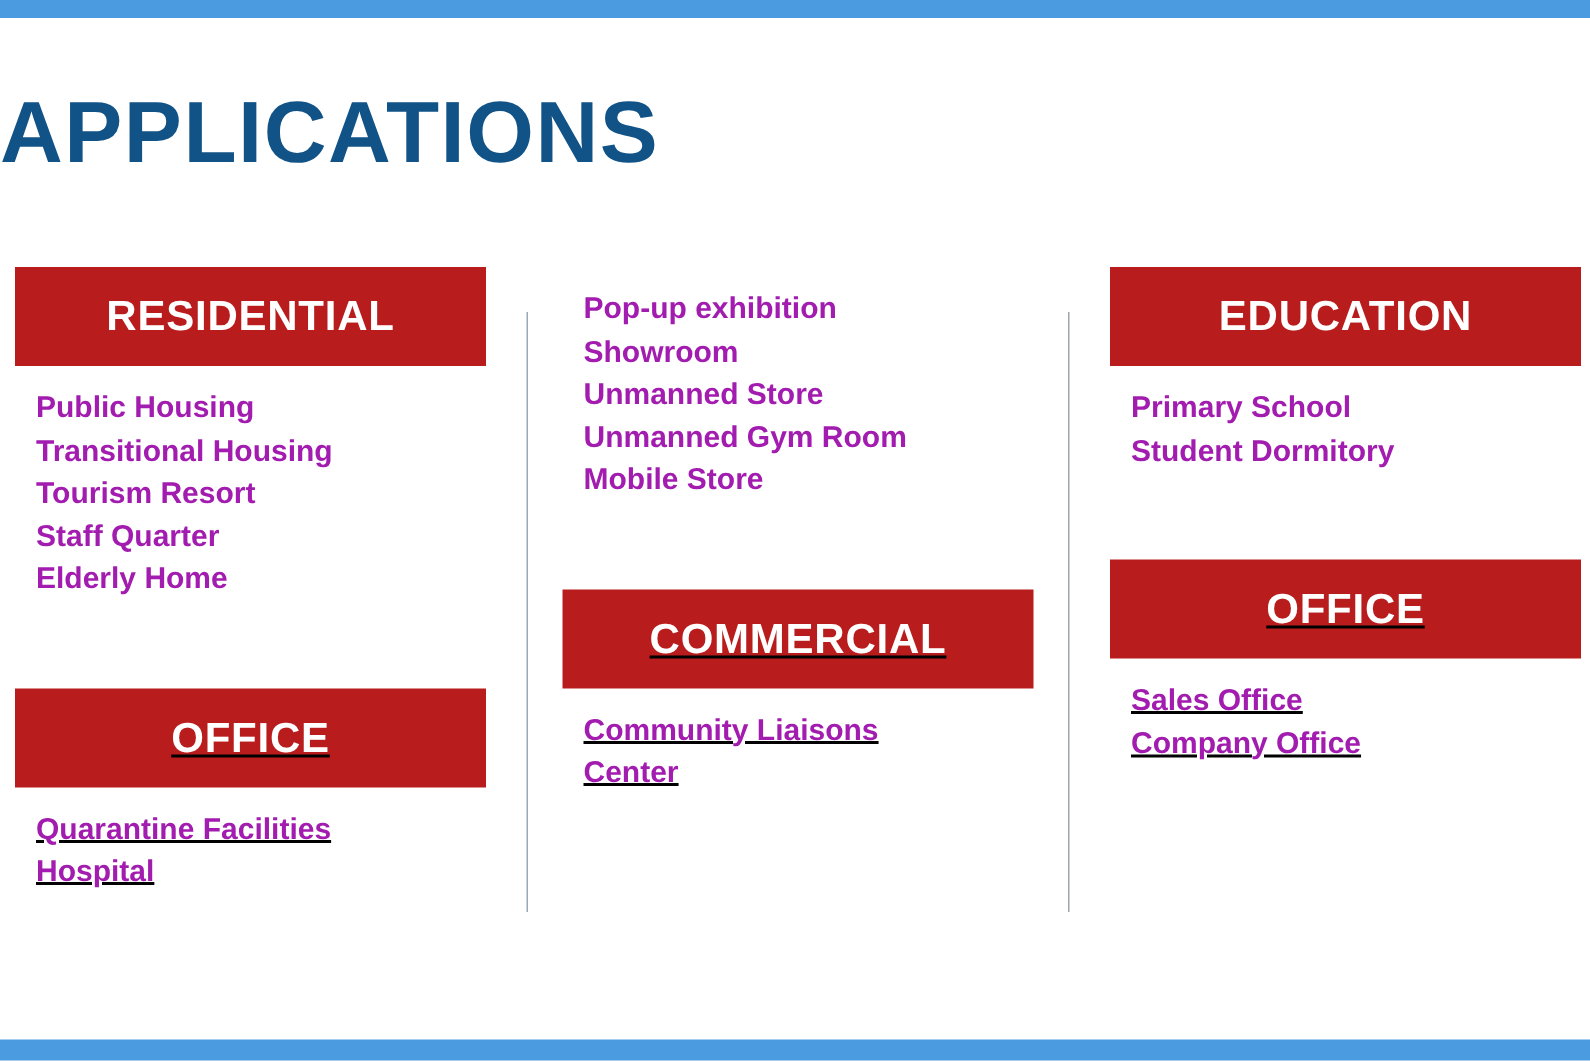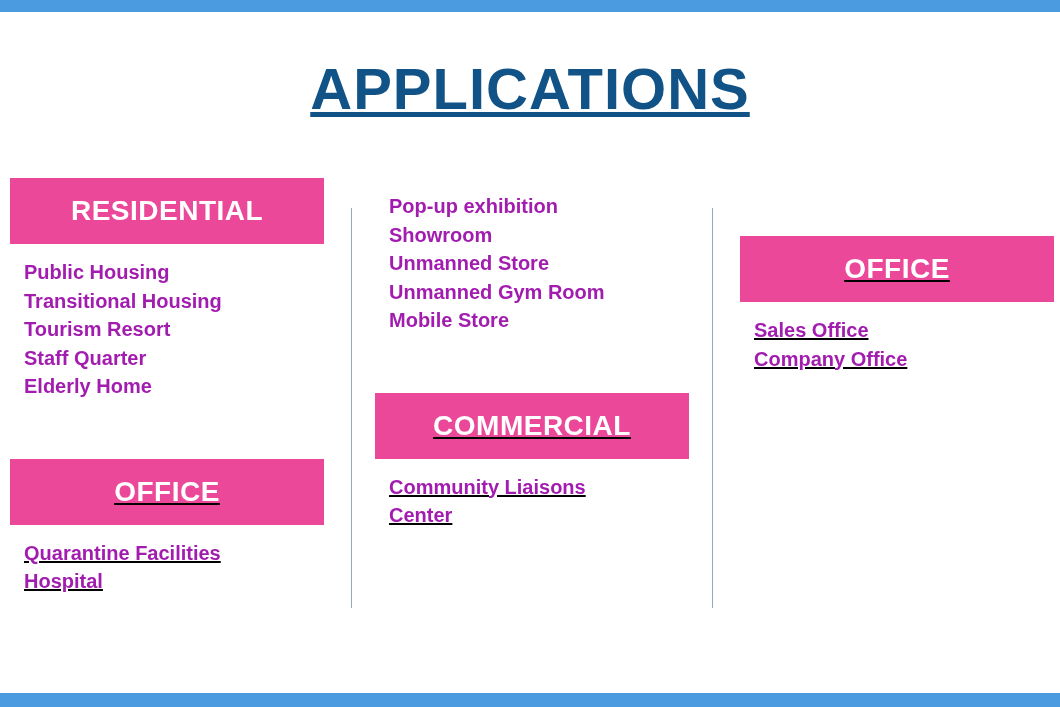--- a/index.html
+++ b/index.html
@@ -26,26 +26,24 @@
     bottom: 0; left: 0;
     width: 1060px;
     height: 14px;
     background: #4a9be0;
   }
   .page-title {
     position: absolute;
     top: 55px;
     left: 0;
     width: 1060px;
-    text-align: center;
     font-size: 58px;
     font-weight: bold;
     letter-spacing: 1px;
     color: #115287;
-    text-decoration: underline;
   }
   .grid {
     position: absolute;
     top: 178px;
     left: 10px;
     width: 1043px;
     height: 440px;
   }
   .col {
     position: absolute;
@@ -67,21 +65,21 @@
   .divider-2 { left: 702px; }
 
   .card {
     position: relative;
   }
   .card.second {
     margin-top: 58px;
     text-decoration: underline;
   }
   .card-header {
-    background: #ec4899;
+    background: #b91c1c;
     color: #ffffff;
     height: 66px;
     line-height: 66px;
     text-align: center;
     font-size: 28px;
     font-weight: bold;
     letter-spacing: 0.5px;
   }
   .card-list {
     margin: 0;
@@ -141,20 +139,27 @@
     <div class="card second">
       <div class="card-header">COMMERCIAL</div>
       <ul class="card-list">
         <li>Community Liaisons</li>
         <li>Center</li>
       </ul>
     </div>
   </div>
 
   <div class="col col-2">
+    <div class="card">
+      <div class="card-header">EDUCATION</div>
+      <ul class="card-list">
+        <li>Primary School</li>
+        <li>Student Dormitory</li>
+      </ul>
+    </div>
     <div class="card second">
       <div class="card-header">OFFICE</div>
       <ul class="card-list">
         <li>Sales Office</li>
         <li>Company Office</li>
       </ul>
     </div>
   </div>
 
 </div>

